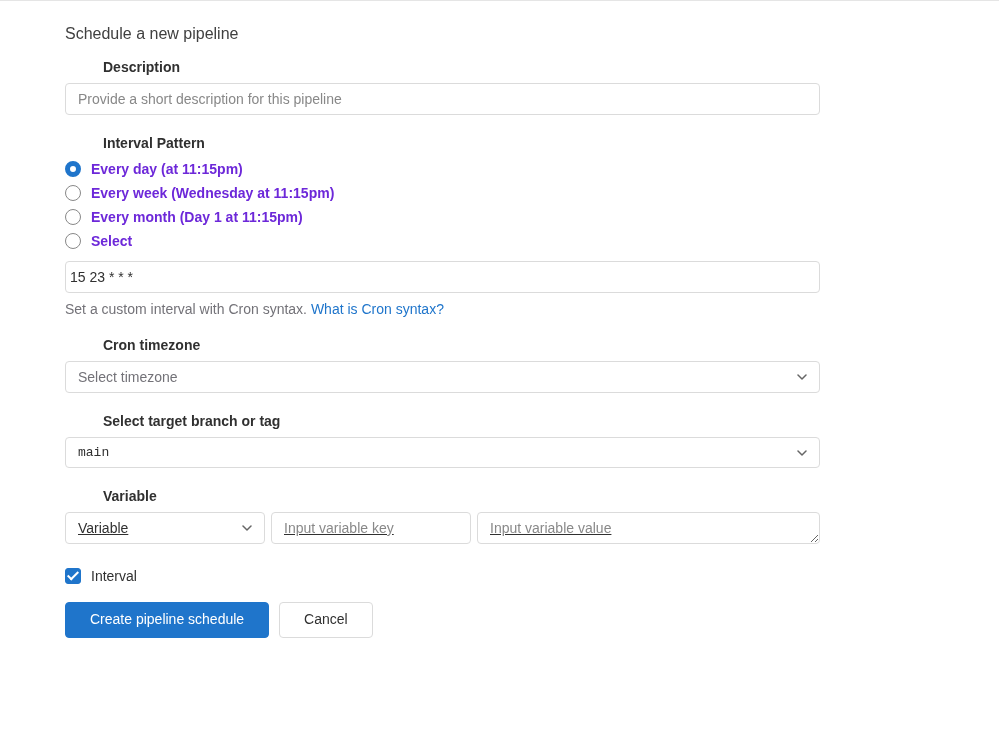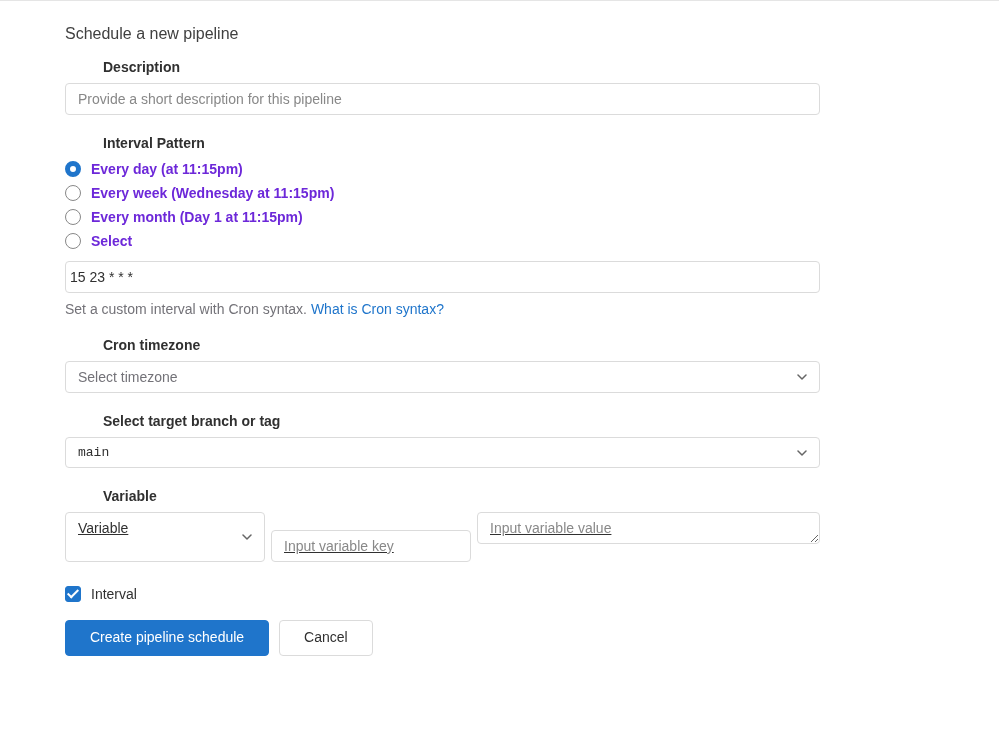--- a/index.html
+++ b/index.html
@@ -148,21 +148,20 @@
       position: relative;
       cursor: pointer;
     }
     .variable-key-input {
       width: 200px;
       padding: 7px 12px;
       border: 1px solid #dbdbdb;
       border-radius: 4px;
       font-size: 14px;
       font-family: inherit;
-      margin-top: 18px;
     }
     .variable-key-input::placeholder {
       color: #888;
     }
     .variable-value-input {
       flex: 1;
       padding: 7px 12px;
       border: 1px solid #dbdbdb;
       border-radius: 4px;
       font-size: 14px;

